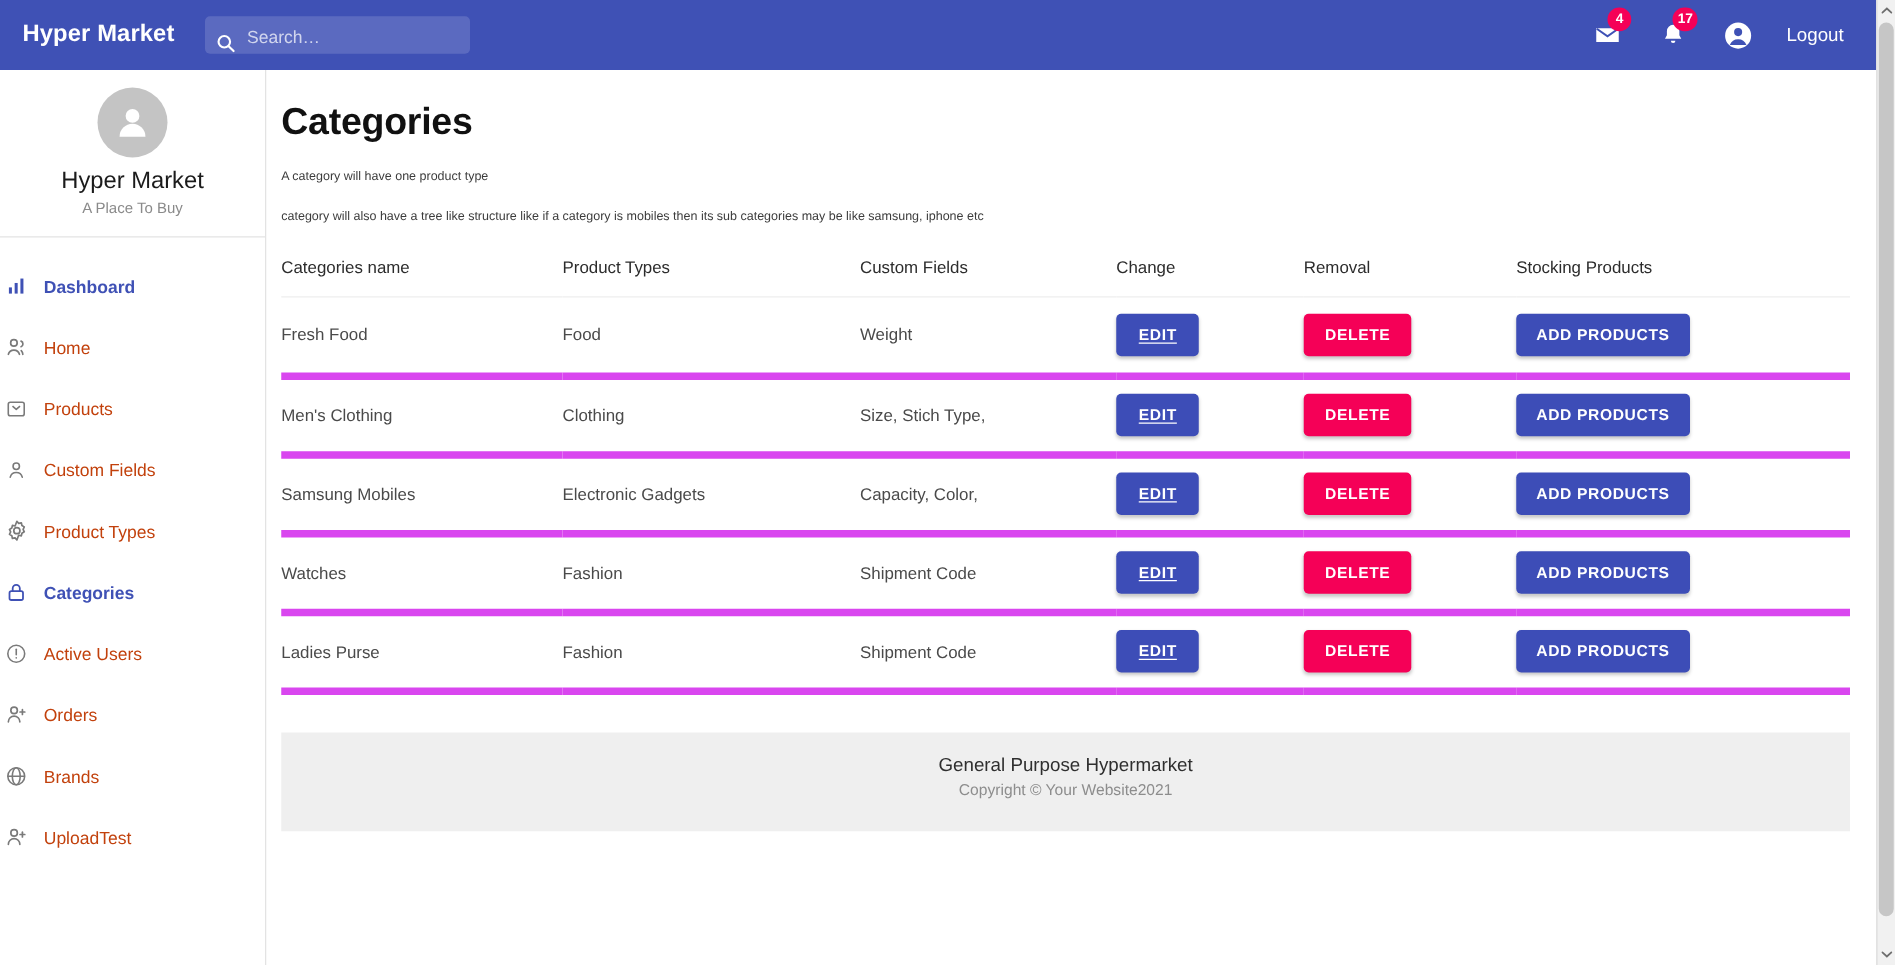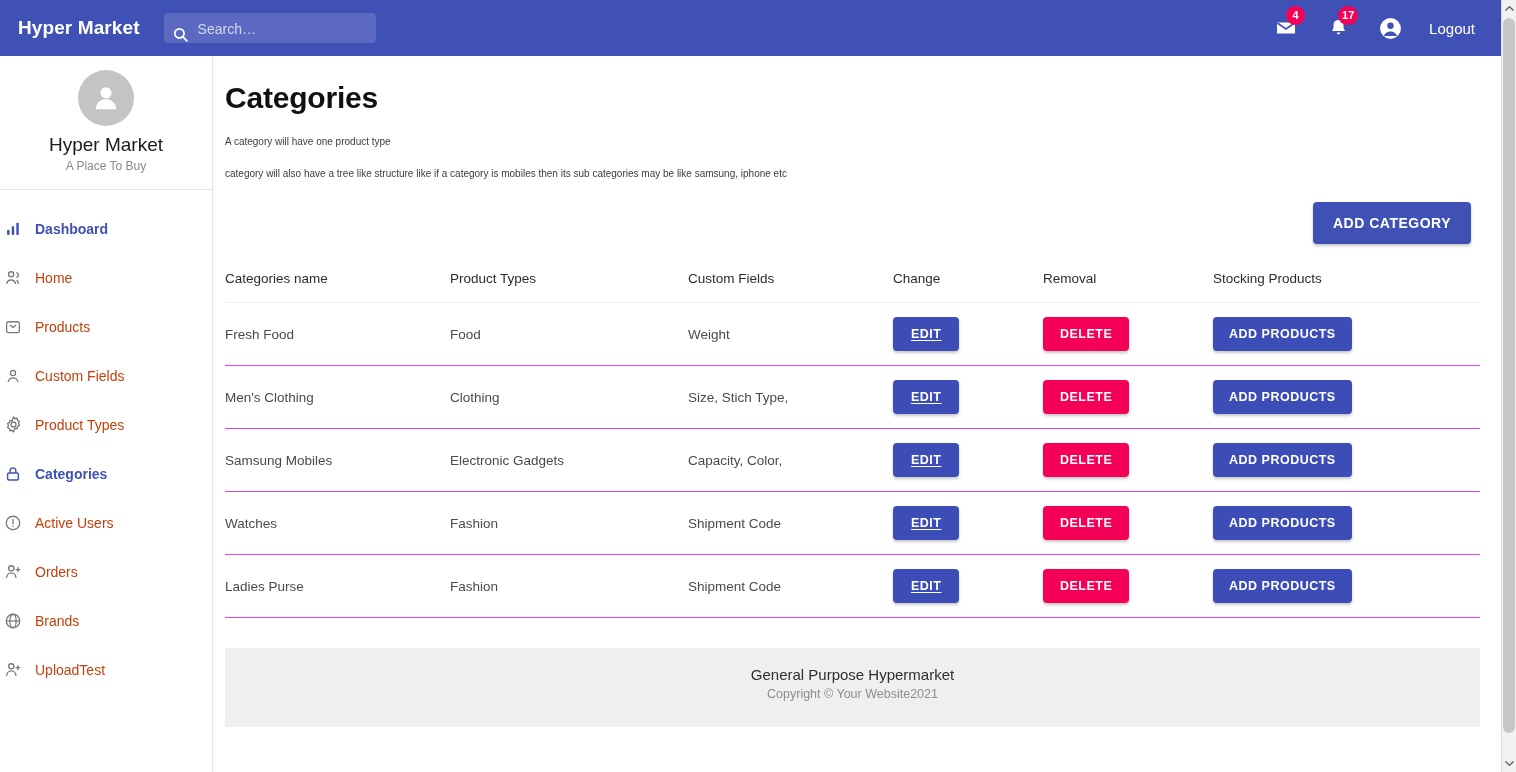--- a/index.html
+++ b/index.html
@@ -224,21 +224,21 @@
     font-size: 13.5px;
     color: #2c2c2c;
     font-weight: normal;
     padding: 0 0 16px 0;
     border-bottom: 1px solid #eeeeee;
   }
   tbody td {
     font-size: 13.5px;
     color: #4a4a4a;
     height: 63px;
-    border-bottom: 1px solid #d946ef;
+    border-bottom: 6px solid #d946ef;
     vertical-align: middle;
   }
   .col-name   { width: 225px; }
   .col-ptype  { width: 238px; }
   .col-cfield { width: 205px; }
   .col-change { width: 150px; }
   .col-remove { width: 170px; }
   .col-stock  { width: auto; }
 
   .btn-edit {
@@ -483,23 +483,20 @@
 
     </div>
   </div>
 
   <div class="main">
 
     <h1 class="page-title">Categories</h1>
     <p class="page-desc">A category will have one product type</p>
     <p class="page-desc second">category will also have a tree like structure like if a category is mobiles then its sub categories may be like samsung, iphone etc</p>
 
-    <div class="addcat-wrap">
-      <button class="btn btn-add-category">ADD CATEGORY</button>
-    </div>
 
     <div class="table-wrap">
       <table>
         <thead>
           <tr>
             <th class="col-name">Categories name</th>
             <th class="col-ptype">Product Types</th>
             <th class="col-cfield">Custom Fields</th>
             <th class="col-change">Change</th>
             <th class="col-remove">Removal</th>

